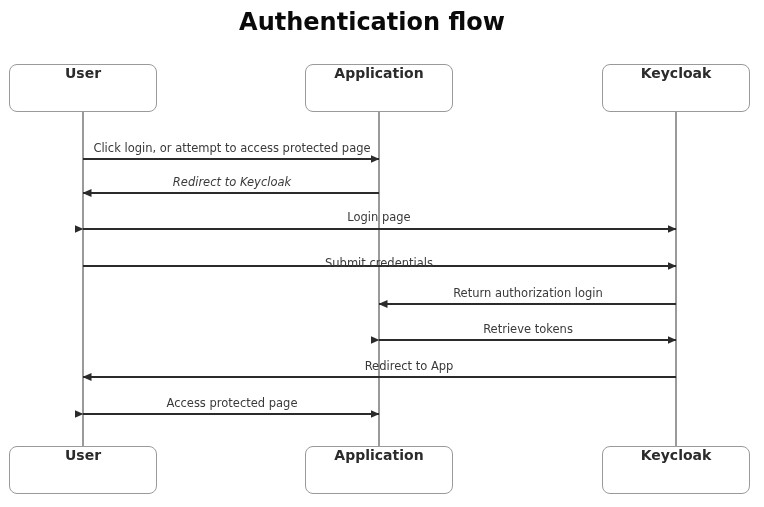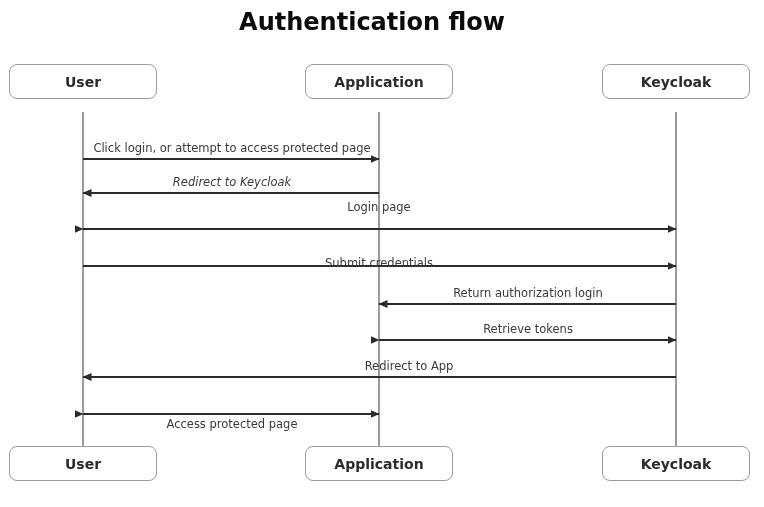--- a/index.html
+++ b/index.html
@@ -35,26 +35,25 @@
     position: absolute;
     left: 0;
     top: 0;
     width: 764px;
     height: 507px;
   }
   .actor-box {
     position: absolute;
     box-sizing: border-box;
     width: 148px;
-    height: 35px;
+    height: 48px;
     border: 1.6px solid #9a9a9a;
     border-radius: 8px;
     background: #ffffff;
     display: flex;
-    align-items: center;
     justify-content: center;
   }
   .actor-label {
     font-size: 14px;
     font-weight: bold;
     color: #2b2b2b;
   }
   .msg-label {
     position: absolute;
     font-size: 11.5px;
@@ -113,21 +112,21 @@
       <div class="actor-box" style="left: 305px; top: 446px;">
         <span class="actor-label">Application</span>
       </div>
       <div class="actor-box" style="left: 602px; top: 446px;">
         <span class="actor-label">Keycloak</span>
       </div>
     </div>
   <div id="labels-layer">
       <div class="msg-label" style="left: 232px; top: 141px;">Click login, or attempt to access protected page</div>
       <div class="msg-label" style="left: 232px; top: 175px; font-style: italic;">Redirect to Keycloak</div>
-      <div class="msg-label" style="left: 379px; top: 200px;">Login page</div>
+      <div class="msg-label" style="left: 379px; top: 210px;">Login page</div>
       <div class="msg-label" style="left: 379px; top: 256px;">Submit credentials</div>
       <div class="msg-label" style="left: 528px; top: 286px;">Return authorization login</div>
       <div class="msg-label" style="left: 528px; top: 322px;">Retrieve tokens</div>
       <div class="msg-label" style="left: 379px; top: 359px; margin-left: 30px;">Redirect to App</div>
-      <div class="msg-label" style="left: 232px; top: 417px;">Access protected page</div>
+      <div class="msg-label" style="left: 232px; top: 396px;">Access protected page</div>
     </div>
 
 </div>
 
 </body></html>

